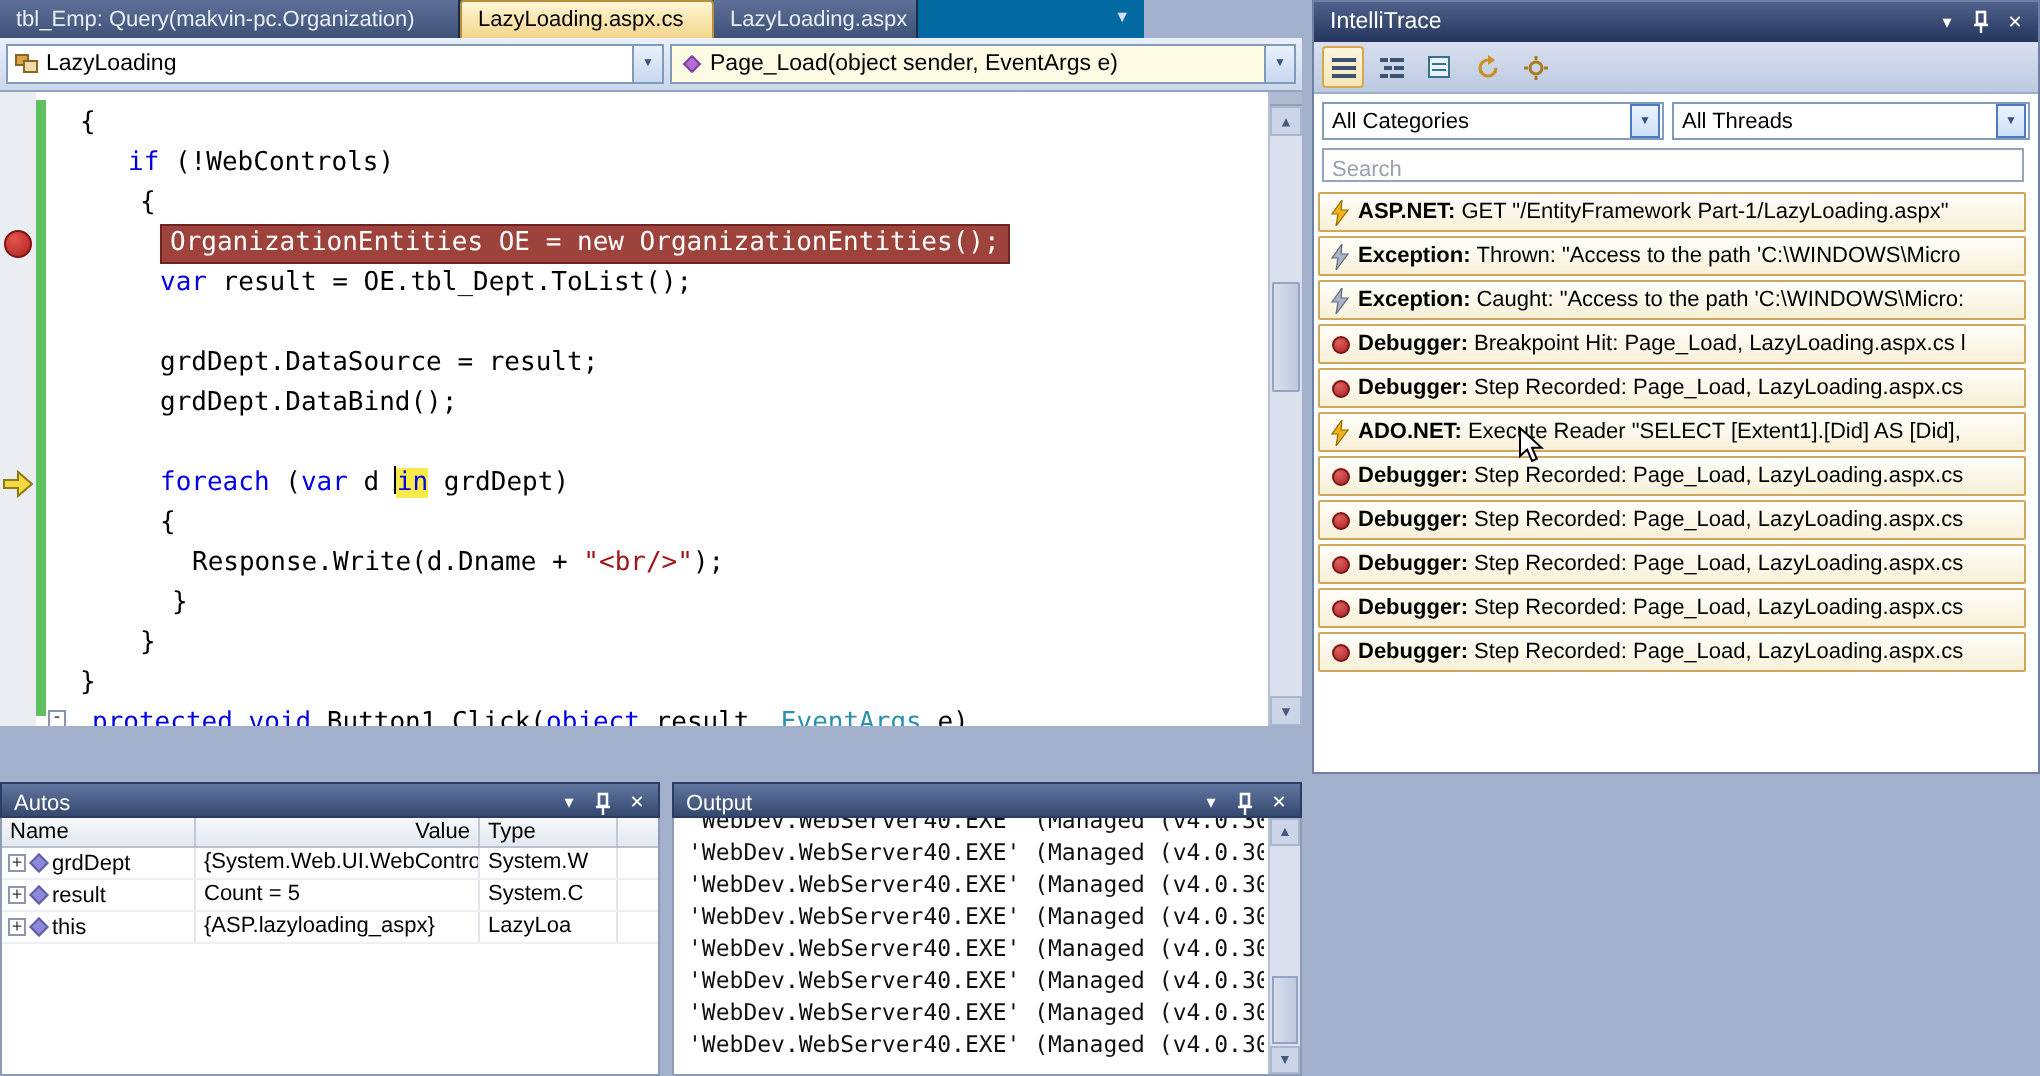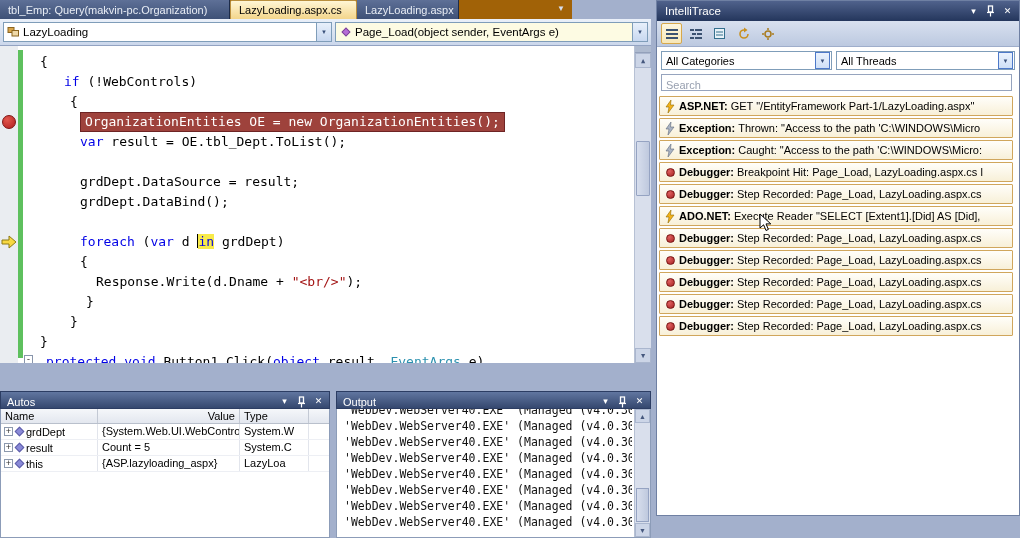--- a/index.html
+++ b/index.html
@@ -1,21 +1,21 @@
 <!DOCTYPE html>
 <html><head>
 <meta charset="utf-8">
 <style>
   html,body{margin:0;padding:0;background:#6b7794;}
   .screen{position:relative;width:1020px;height:538px;background:#a3b0cc;overflow:hidden;
           font-family:"Liberation Sans",sans-serif;cursor:default;}
   .screen *{box-sizing:border-box;}
 
   
-  .tabbar{position:absolute;left:0;top:0;width:572px;height:19px;background:#a16207;}
+  .tabbar{position:absolute;left:0;top:0;width:572px;height:19px;background:#0369a1;}
   .tab{position:absolute;top:0;height:19px;display:flex;align-items:center;padding:0 8px;
        font-size:11px;color:#e8edf5;background:linear-gradient(#5e7097,#3e5177);
        border-right:1px solid #1c2b4a;white-space:nowrap;overflow:hidden;}
   .tab--active{background:linear-gradient(#fff6d5,#f3d58b);color:#000;
        border:1px solid #b98f3e;border-bottom:none;border-radius:2px 2px 0 0;gap:32px;}
   .tab-close{margin-left:6px;color:#7e2727;font-size:9px;font-weight:bold;line-height:1;}
   .tab-list-btn{position:absolute;right:7px;top:5px;color:#d6deee;font-size:8px;line-height:1;}
 
   
   .navbar{position:absolute;left:0;top:19px;width:651px;height:27px;
@@ -106,21 +106,21 @@
                border:1px solid #8c9cb8;border-top:none;overflow:hidden;}
   .out-lines{position:absolute;left:7px;top:-7px;right:18px;}
   .out-line{height:16px;line-height:16px;font-family:"DejaVu Sans Mono",monospace;font-size:11.5px;
             white-space:pre;color:#111;overflow:hidden;}
   .out-vscroll{position:absolute;right:0;top:0;bottom:0;width:16px;background:#d9dfec;border-left:1px solid #b7c1d4;}
   .out-up{top:0;height:14px;} .out-down{bottom:0;height:14px;}
   .out-thumb{position:absolute;left:1px;right:1px;bottom:15px;height:34px;
              background:linear-gradient(90deg,#d7deed,#bfc9de);border:1px solid #95a3c2;}
 
   
-  .intellitrace{position:absolute;left:656px;top:0;width:364px;height:516px;background:#fff;border:1px solid #6f80a3;}
+  .intellitrace{position:absolute;left:656px;top:0;width:364px;height:387px;background:#fff;border:1px solid #6f80a3;}
   .it-title{position:absolute;left:0;top:0;right:0;height:20px;color:#fff;font-size:11.5px;
             background:linear-gradient(#50628c,#24365c);display:flex;align-items:center;padding:0 5px 0 8px;}
   .it-toolbar{position:absolute;left:0;top:20px;right:0;height:26px;
               background:linear-gradient(#d8e0ef,#bcc9e0);border-bottom:1px solid #9faecb;
               display:flex;align-items:center;padding-left:4px;gap:3px;}
   .tb-btn{width:21px;height:21px;display:flex;align-items:center;justify-content:center;border:1px solid transparent;}
   .tb-sel{border:1px solid #d7a84c;background:linear-gradient(#fdf6de,#f7e7b8);border-radius:2px;}
   .it-combo-a{left:4px;width:171px;top:50px;height:19px;font-size:11px;}
   .it-combo-b{left:179px;width:179px;top:50px;height:19px;font-size:11px;}
   .it-search{position:absolute;left:4px;right:7px;top:73px;height:17px;background:#fff;border:1px solid #96a4be;}

